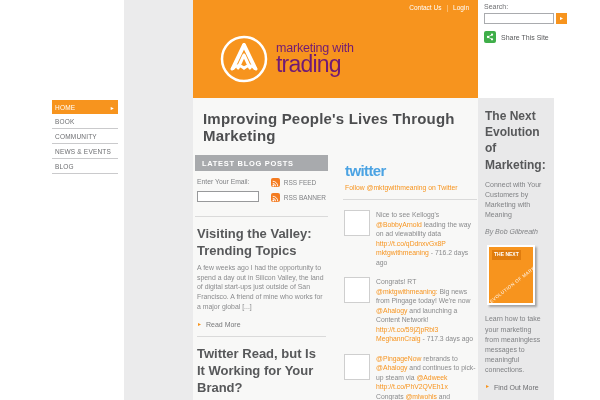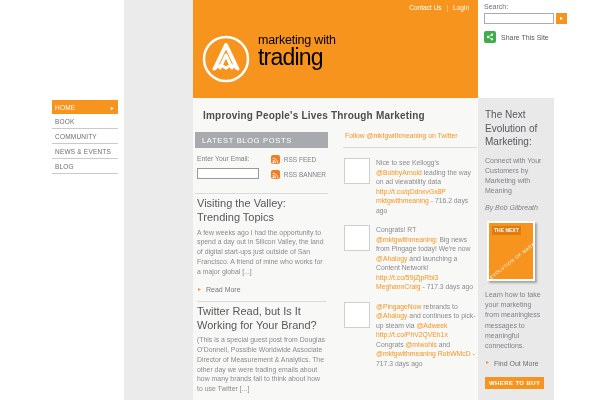--- a/index.html
+++ b/index.html
@@ -11,65 +11,65 @@
   
   .strip   { position:absolute; left:124px; top:0; width:69px; height:400px; background:#EBEBEC; }
   .header  { position:absolute; left:193px; top:0; width:285px; height:98px; background:#F7941E; }
   .main    { position:absolute; left:193px; top:98px; width:285px; height:302px; background:#F8F8F7; }
   .sidebar { position:absolute; left:478px; top:98px; width:76px; height:302px; background:#E9E9EA; padding:10px 7px; font-size:7px; line-height:1.45; }
 
   
   .topbar { position:absolute; top:4px; right:9px; font-size:6.5px; color:#FFE9CF; display:flex; align-items:center; }
   .topbar a { color:#FFF; text-decoration:none; cursor:pointer; }
   .topbar .sep { margin:0 5px; color:#FFD9A8; }
-  .logo { position:absolute; left:8px; top:34px; display:flex; color:#000000; }
+  .logo { position:absolute; left:26px; top:34px; display:flex; align-items:center; color:#701a75; }
   .logo svg { display:block; margin-right:7px; }
   .logo-l1 { font-size:12.5px; letter-spacing:-0.2px; line-height:1; }
   .logo-l2 { font-size:23px; letter-spacing:-0.8px; line-height:0.95; }
 
   
   .search { position:absolute; left:484px; top:3px; font-size:7px; color:#6D6E71; }
   .search-row { margin-top:3px; display:flex; align-items:center; }
   .search input { width:70px; height:11px; border:1px solid #A9ABAE; background:#FFF; font-size:7px; padding:0 2px; }
   .search button { width:11px; height:11px; margin-left:2px; background:#F7941E; border:none; color:#FFF; font-size:5px; line-height:11px; cursor:pointer; }
   .share { position:absolute; left:484px; top:31px; display:flex; align-items:center; font-size:7px; color:#58595B; cursor:pointer; }
   .share-icon { width:12px; height:12px; border-radius:2px; background:#3FAE49; display:flex; align-items:center; justify-content:center; margin-right:5px; }
 
   
   .nav { position:absolute; left:52px; top:100px; width:66px; font-size:6.5px; color:#6D6E71; }
   .nav-item { padding:4px 3px 3px; border-bottom:1px solid #CACACC; letter-spacing:0.2px; cursor:pointer; background:#FFF; }
   .nav-item.active { background:#F7941E; color:#FFF; border-bottom:none; display:flex; justify-content:space-between; align-items:center; }
   .nav-item.active .arr { font-size:5px; color:#FFF; }
 
   
-  .tagline { padding:12px 2px 0 10px; font-size:10px; font-weight:bold; color:#4D4E50; letter-spacing:0.2px; }
+  .tagline { padding:12px 2px 0 10px; font-size:15px; font-weight:bold; color:#4D4E50; letter-spacing:0.2px; }
   .cols { display:flex; margin-top:11px; padding-left:2px; }
   .col-blog { width:133px; }
   .col-tweets { width:134px; margin-left:15px; }
-  .secbar { background:#A8AAAD; color:#FFF; font-weight:normal; font-size:7.5px; letter-spacing:0.7px; padding:4px 0 3px 7px; }
+  .secbar { background:#A8AAAD; color:#FFF; font-weight:bold; font-size:7.5px; letter-spacing:0.7px; padding:4px 0 3px 7px; }
   .email-row { display:flex; justify-content:space-between; margin-top:7px; padding:0 2px; }
   .email-label { font-size:6.8px; color:#808285; }
   .email-row input { width:62px; height:11px; border:1px solid #98999B; background:#FFF; margin-top:3px; font-size:7px; padding:0 2px; }
   .rss-line { display:flex; align-items:center; margin-bottom:6px; font-size:6.5px; color:#808285; cursor:pointer; }
   .rss-icon { width:9px; height:9px; border-radius:2px; background:#F47B20; margin-right:4px; display:flex; align-items:flex-end; justify-content:center; }
   .divider { border:none; border-top:1px solid #DADADA; margin:8px 0 0; }
   .post { padding:0 2px; }
-  .post-title { font-size:11px; font-weight:normal; color:#57585A; margin-top:2px; line-height:1.3; }
+  .post-title { font-size:13px; font-weight:bold; color:#57585A; margin-top:9px; line-height:1.3; }
   .post-body { font-size:6.9px; color:#8A8B8D; line-height:1.42; margin-top:3px; }
   .readmore { display:flex; align-items:center; margin-top:9px; font-size:7px; color:#77787A; cursor:pointer; }
   .arr-o { color:#F7941E; font-size:5px; margin-right:4px; }
   .twitter-logo { color:#4BA3E3; font-size:15px; font-weight:bold; letter-spacing:-0.6px; margin:7px 0 5px 2px; }
   .follow { color:#F7941E; font-size:6.8px; margin-left:2px; cursor:pointer; }
   .tweet { display:flex; margin-top:10px; padding:0 1px; }
   .avatar { width:26px; height:26px; background:#FFF; border:1px solid #CFCFCF; flex:none; margin-right:6px; }
   .tweet-text { font-size:6.8px; color:#8A8B8D; line-height:1.4; }
   .lnk { color:#F7941E; cursor:pointer; }
 
   
-  .sb-title { font-weight:normal; color:#57585A; font-size:10px; line-height:1.35; margin-bottom:7px; }
+  .sb-title { font-weight:bold; color:#57585A; font-size:12px; line-height:1.35; margin-bottom:7px; }
   .sb-sub { margin-bottom:7px; }
   .sb-author { font-style:italic; margin-bottom:8px; }
   .book { width:48px; height:60px; background:#F7941E; border:2px solid #FFF; box-shadow:1.5px 1.5px 2px rgba(0,0,0,0.3); margin:0 0 9px 2px; position:relative; overflow:hidden; }
   .book-t1 { font-size:5px; font-weight:bold; color:#FFF; background:#E07C0E; display:inline-block; padding:1px 2px; margin:3px 0 0 3px; }
   .book-t2 { position:absolute; left:-6px; top:30px; font-size:4.5px; color:#FFF; transform:rotate(-38deg); white-space:nowrap; letter-spacing:0.5px; }
   .sb-para { margin-bottom:8px; }
   .sb-link { display:flex; margin-bottom:9px; color:#6D6E71; cursor:pointer; line-height:1.35; }
   .buy-btn { background:#F7941E; color:#FFF; font-weight:bold; font-size:6px; letter-spacing:0.4px; padding:3px 4px; border:none; cursor:pointer; margin-bottom:11px; display:inline-block; }
   .sb-h2 { font-weight:bold; color:#57585A; margin-bottom:5px; }
 </style>
@@ -180,20 +180,21 @@
         <div class="readmore">
           <span class="arr-o">►</span>
           <span>Read More</span>
         </div>
 
       </div>
 
     </div>
 
     <div class="col-tweets">
+      <div class="twitter-logo">twitter</div>
       <div class="follow lnk">Follow @mktgwithmeaning on Twitter</div>
       <hr class="divider">
 
       <div class="tweet">
         <div class="avatar"></div>
         <div class="tweet-text"><span>Nice to see Kellogg's </span><span class="lnk">@BobbyArnold</span><span> leading the way on ad viewability data </span><span class="lnk">http://t.co/qDdnxvGx8P </span><span class="lnk">mktgwithmeaning</span><span> - 716.2 days ago</span></div>
       </div>
       <div class="tweet">
         <div class="avatar"></div>
         <div class="tweet-text"><span>Congrats! RT </span><span class="lnk">@mktgwithmeaning:</span><span> Big news from Pingage today! We're now </span><span class="lnk">@Ahalogy</span><span> and launching a Content Network! </span><span class="lnk">http://t.co/59jZjpRbl3 </span><span class="lnk">MeghannCraig</span><span> - 717.3 days ago</span></div>

